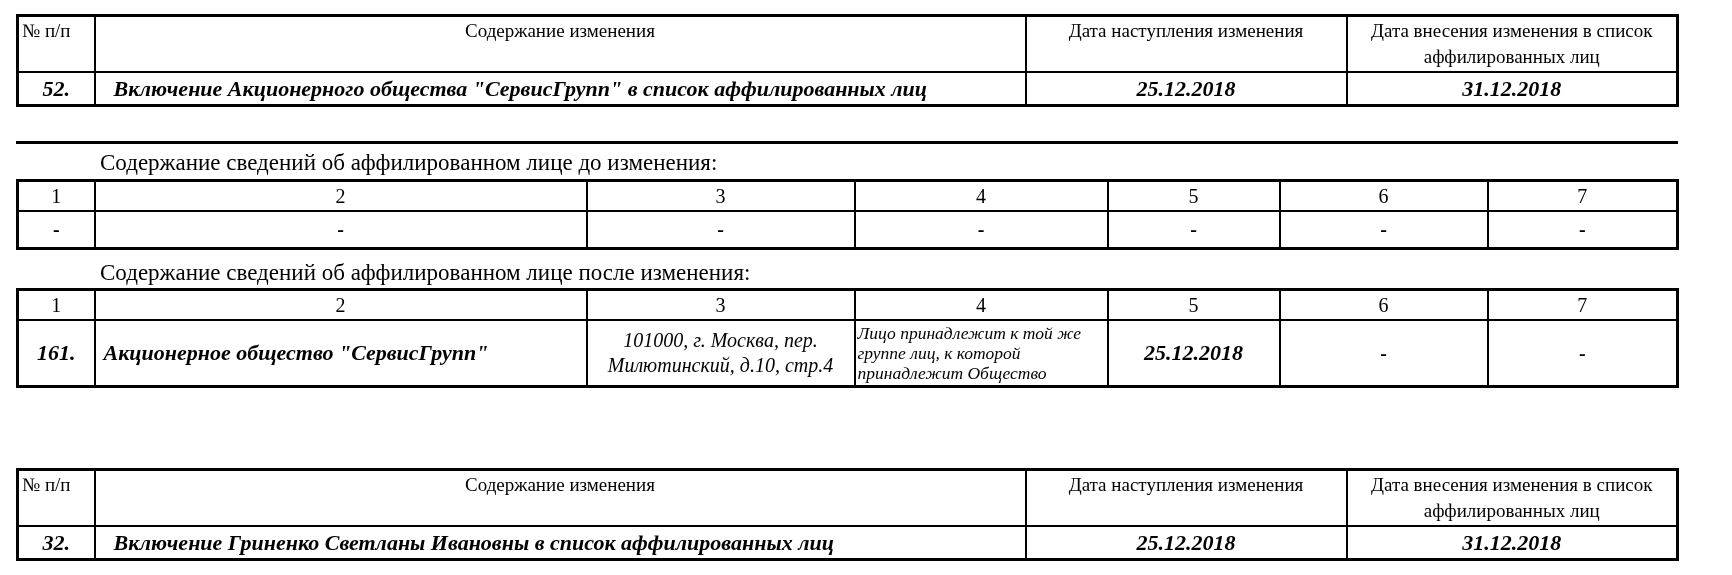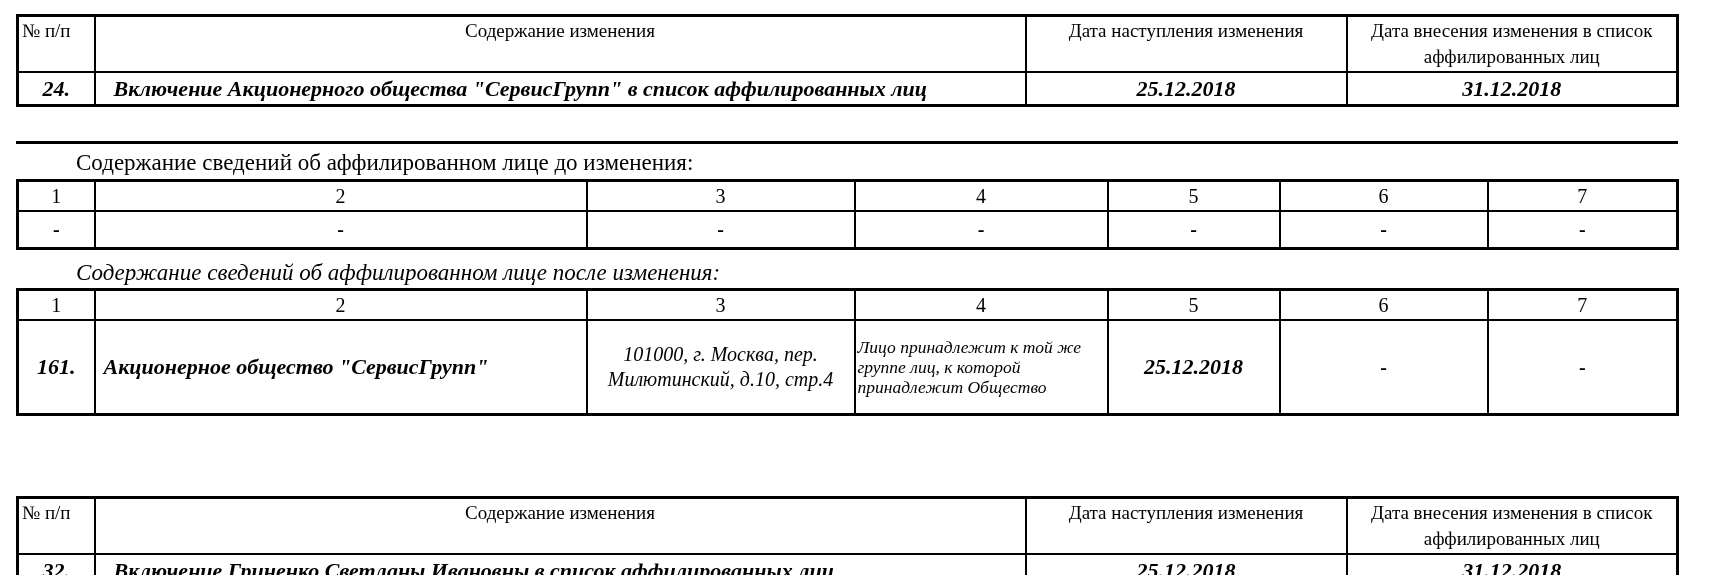--- a/index.html
+++ b/index.html
@@ -95,21 +95,21 @@
     font-size: 20px;
     font-style: italic;
     line-height: 25px;
     padding: 0 14px;
   }
   .after-row .relation-basis {
     font-size: 17.5px;
     font-style: italic;
     line-height: 20px;
     text-align: left;
-    padding: 16px 2px;
+    padding: 2px 2px;
     vertical-align: middle;
   }
   .after-row .date-cell {
     font-size: 22px;
     font-weight: bold;
     font-style: italic;
   }
   .after-row .dash-cell {
     font-weight: bold;
   }
@@ -117,25 +117,25 @@
   .separator {
     margin-left: 16px;
     margin-top: 34px;
     width: 1662px;
     height: 3px;
     background: #000;
   }
   .section-title {
     font-size: 23px;
     line-height: 26px;
-    padding-left: 76px;
+    padding-left: 100px;
     margin-top: 6px;
     margin-bottom: 3px;
   }
-  .title-after { margin-top: 10px; margin-bottom: 2px; font-style: italic; }
+  .title-after { margin-top: 10px; margin-bottom: 2px; }
   .bottom-gap { height: 80px; }
 </style>
 </head>
 <body>
 
 <div class="page">
 
   <table class="change-table">
     <colgroup>
       <col style="width:77px">
@@ -144,21 +144,21 @@
       <col style="width:331px">
     </colgroup>
     <tbody>
         <tr>
       <th class="num-h">№ п/п</th>
       <th>Содержание изменения</th>
       <th>Дата наступления изменения</th>
       <th>Дата внесения изменения в список аффилированных лиц</th>
     </tr>
     <tr>
-      <td>24.</td>
+      <td>52.</td>
       <td class="content-cell">Включение Акционерного общества "СервисГрупп" в список аффилированных лиц</td>
       <td>25.12.2018</td>
       <td>31.12.2018</td>
     </tr>
   </tbody>
     </table>
 
   <div class="separator"></div>
 
   <div class="section-title">Содержание сведений об аффилированном лице до изменения:</div>

